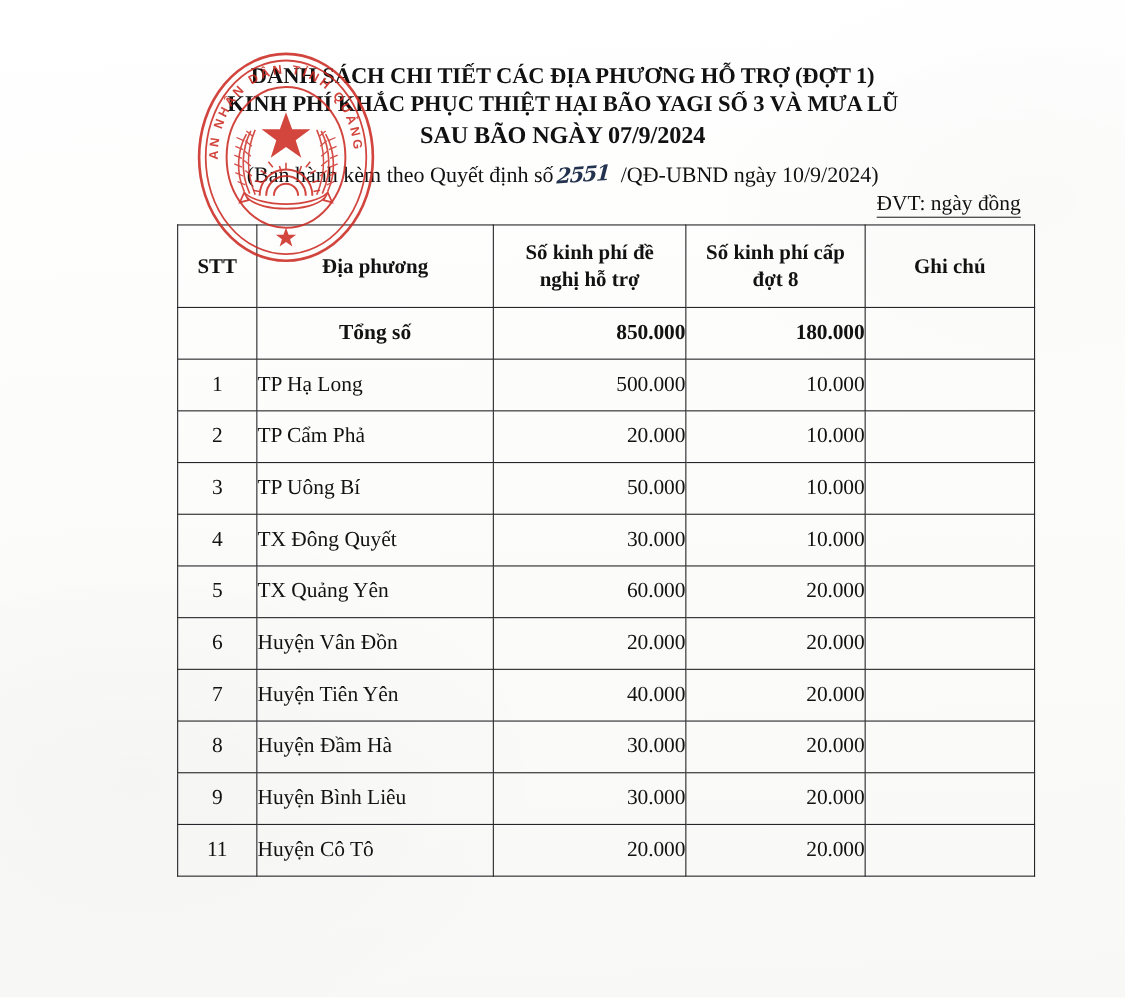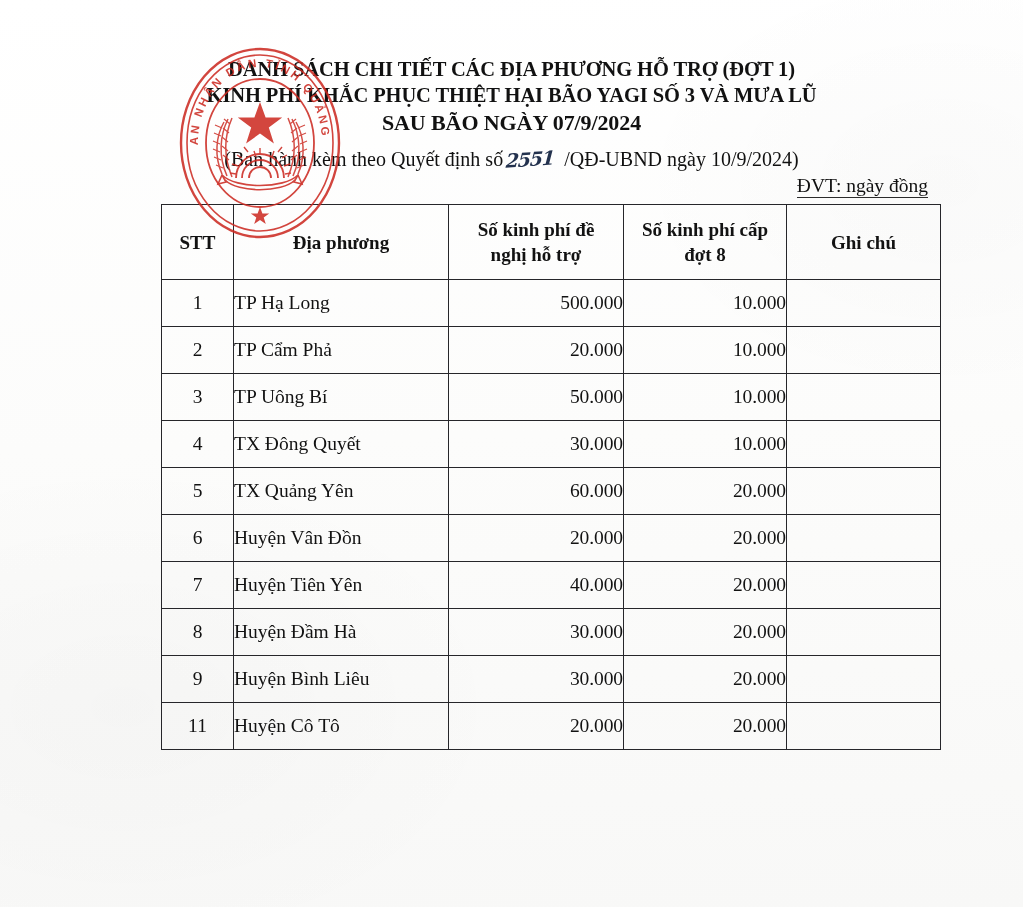--- a/index.html
+++ b/index.html
@@ -221,20 +221,27 @@
         <th>
           <span class="hdr-two">Số kinh phí cấp</span>
           <span class="hdr-two">đợt 8</span>
         </th>
         <th>
           <span class="hdr-two">Ghi chú</span>
         </th>
       </tr>
     </thead>
     <tbody id="table-body">
+        <tr class="total-row">
+          <td class="cell-stt"></td>
+          <td class="cell-name total-label">Tổng số</td>
+          <td class="cell-num total-num">850.000</td>
+          <td class="cell-num total-num">180.000</td>
+          <td class="cell-note"></td>
+        </tr>
         <tr>
           <td class="cell-stt">1</td>
           <td class="cell-name">TP Hạ Long</td>
           <td class="cell-num">500.000</td>
           <td class="cell-num">10.000</td>
           <td class="cell-note"></td>
         </tr>
         <tr>
           <td class="cell-stt">2</td>
           <td class="cell-name">TP Cẩm Phả</td>

